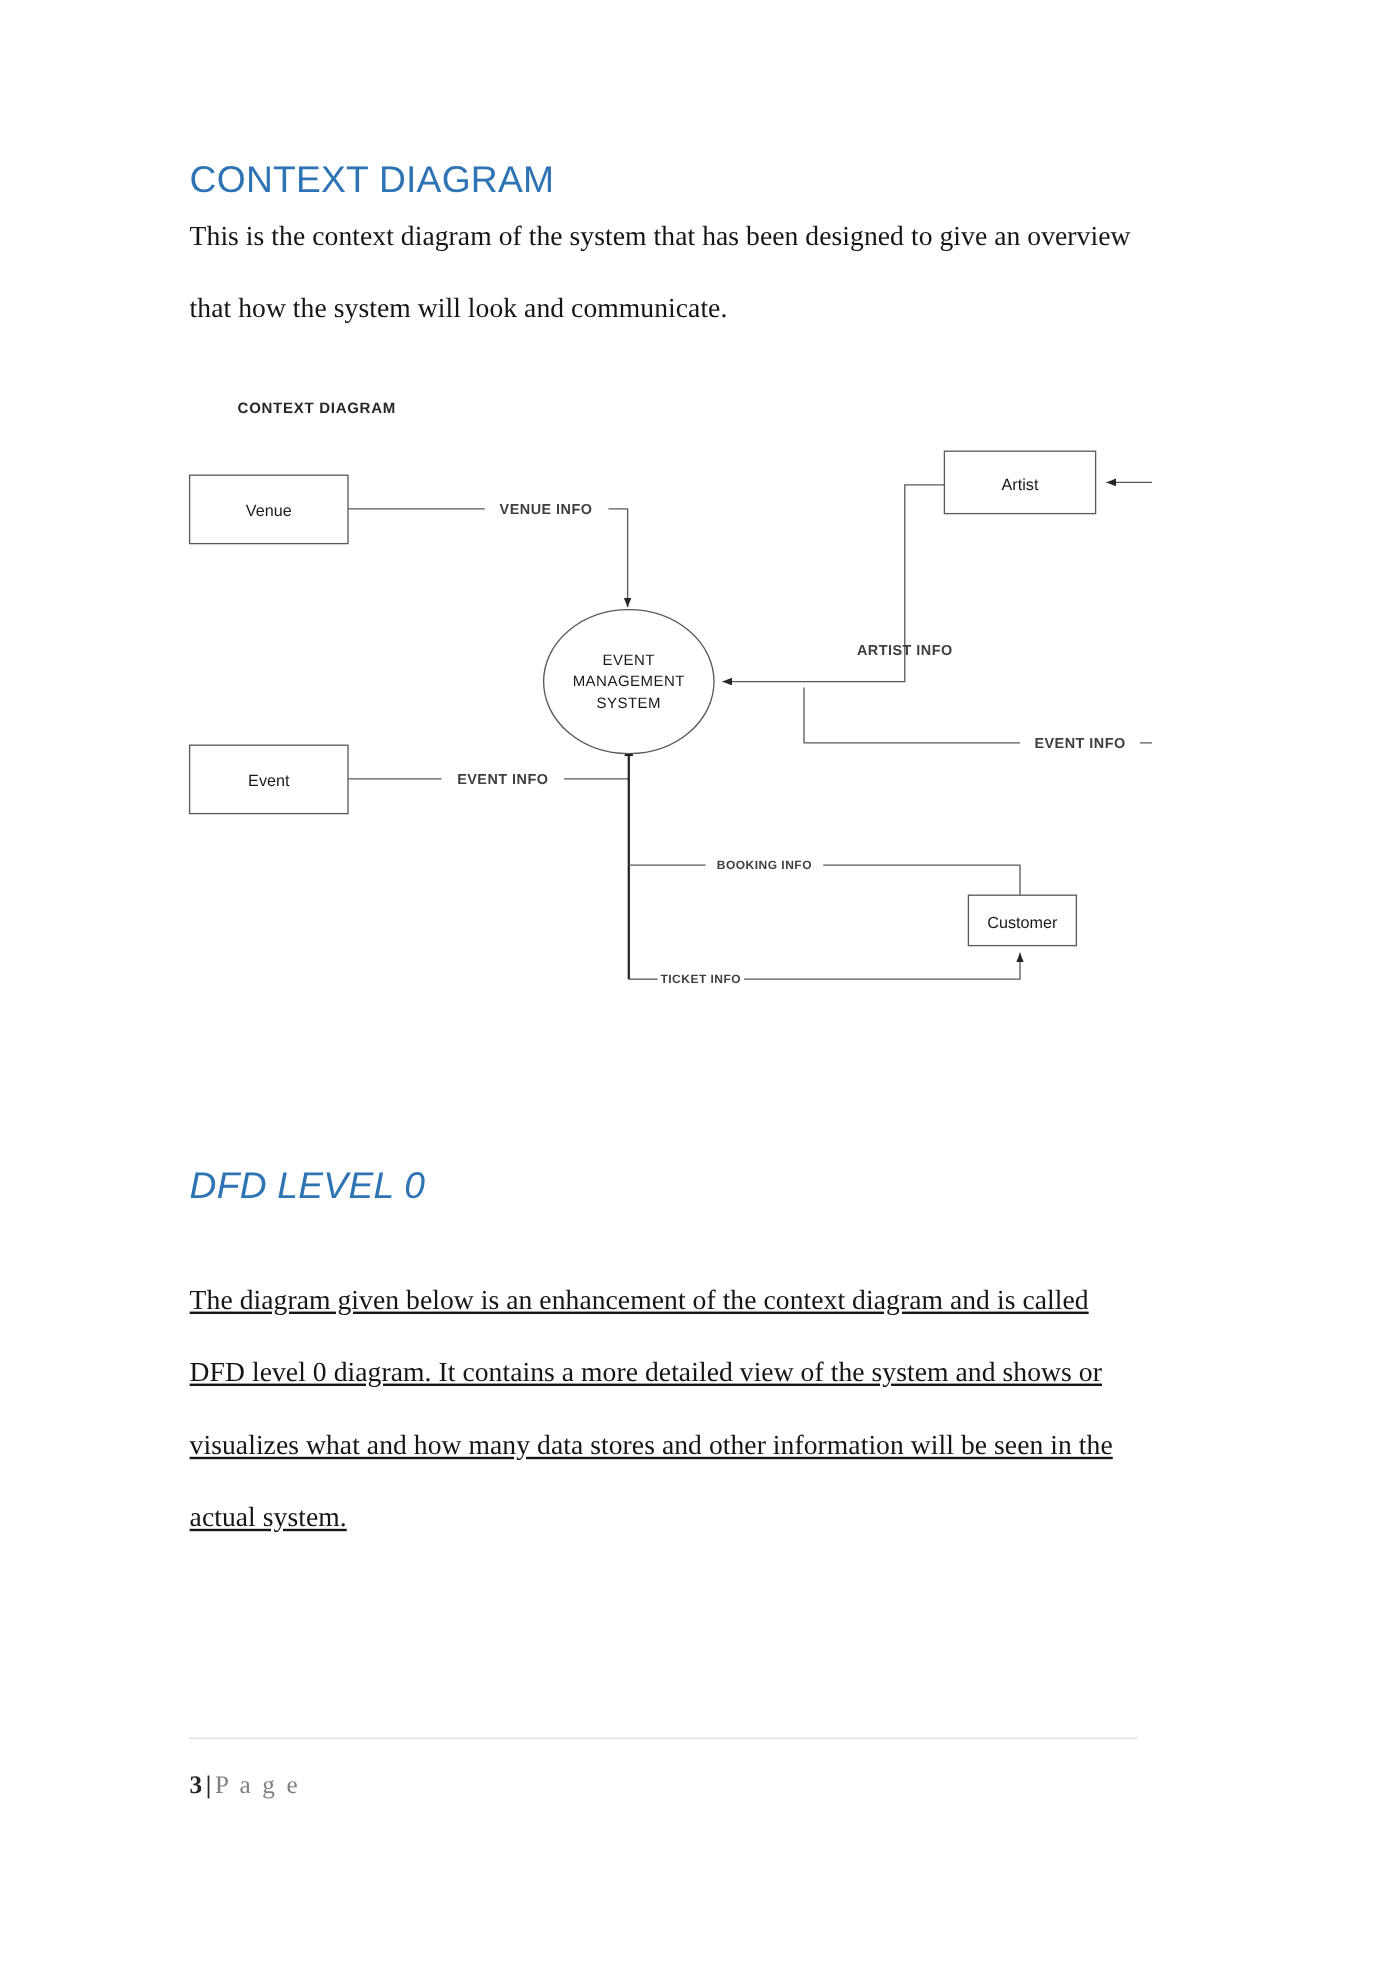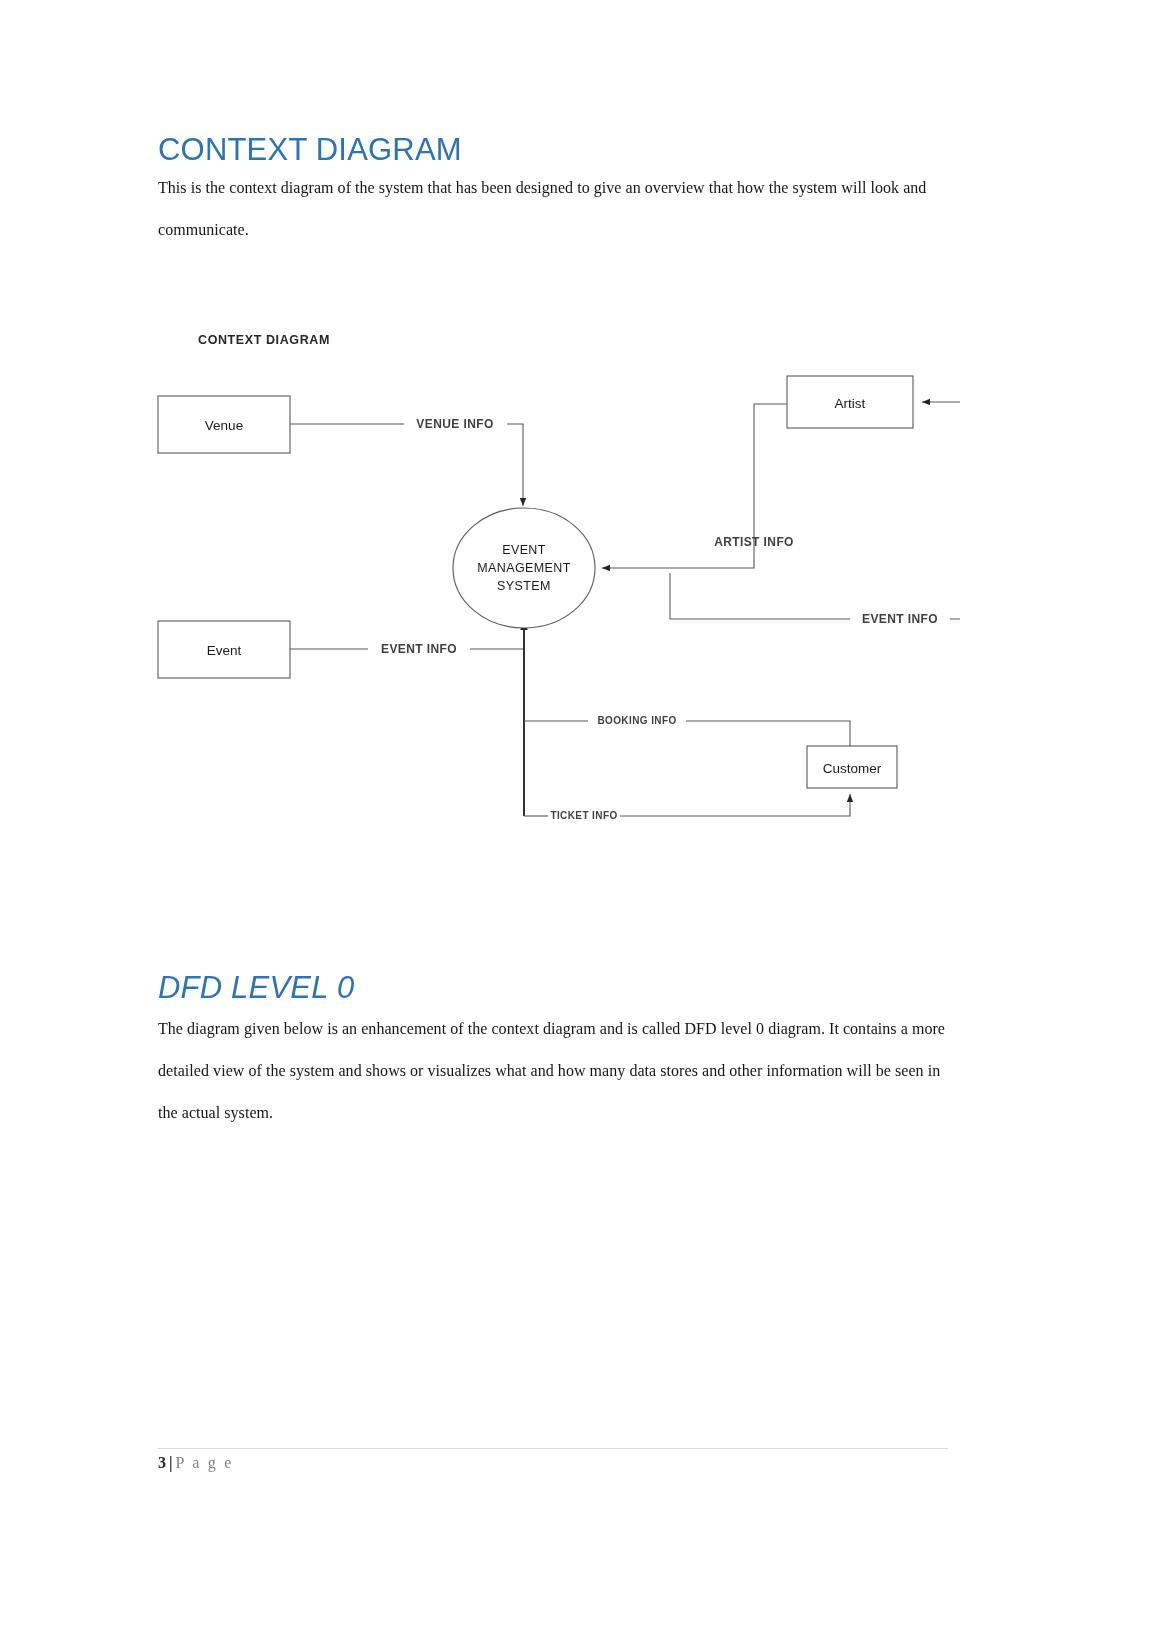--- a/index.html
+++ b/index.html
@@ -26,31 +26,31 @@
     font-weight: 400;
     font-size: 31px;
     color: #2e74b5;
     letter-spacing: 0.2px;
     margin: 0;
     padding: 0;
     line-height: 1.1;
   }
   p.body-text {
     font-family: "Liberation Serif", serif;
-    font-size: 16px;
+    font-size: 23px;
     color: #151515;
     line-height: 2.62;
     margin: 0;
     padding: 0;
     letter-spacing: 0.05px;
   }
   #heading-context { position: absolute; left: 0; top: 133px; }
   #para-context    { position: absolute; left: 0; top: 167px; width: 800px; }
   #heading-dfd     { position: absolute; left: 0; top: 971px; font-style: italic; }
-  #para-dfd        { position: absolute; left: 0; top: 1008px; width: 800px; }
+  #para-dfd        { position: absolute; left: 0; top: 1054px; width: 800px; text-decoration: underline; }
 
   .diagram-wrap {
     position: absolute;
     left: 150px;
     top: 318px;
     width: 850px;
     height: 560px;
   }
   .diagram-wrap svg { display: block; }
 
@@ -60,23 +60,23 @@
     top: 1448px;
     width: 790px;
   }
   .footer-rule {
     width: 790px;
     height: 1px;
     background: #d9d9d9;
     margin: 0;
   }
   .footer-text {
-    margin-top: 5px;
+    margin-top: 26px;
     font-family: "Liberation Serif", serif;
-    font-size: 16px;
+    font-size: 21px;
     color: #7f7f7f;
     letter-spacing: 2.2px;
   }
   .footer-text .pagenum {
     color: #262626;
     font-weight: bold;
     letter-spacing: 0;
   }
   .footer-text .sep {
     color: #262626;

